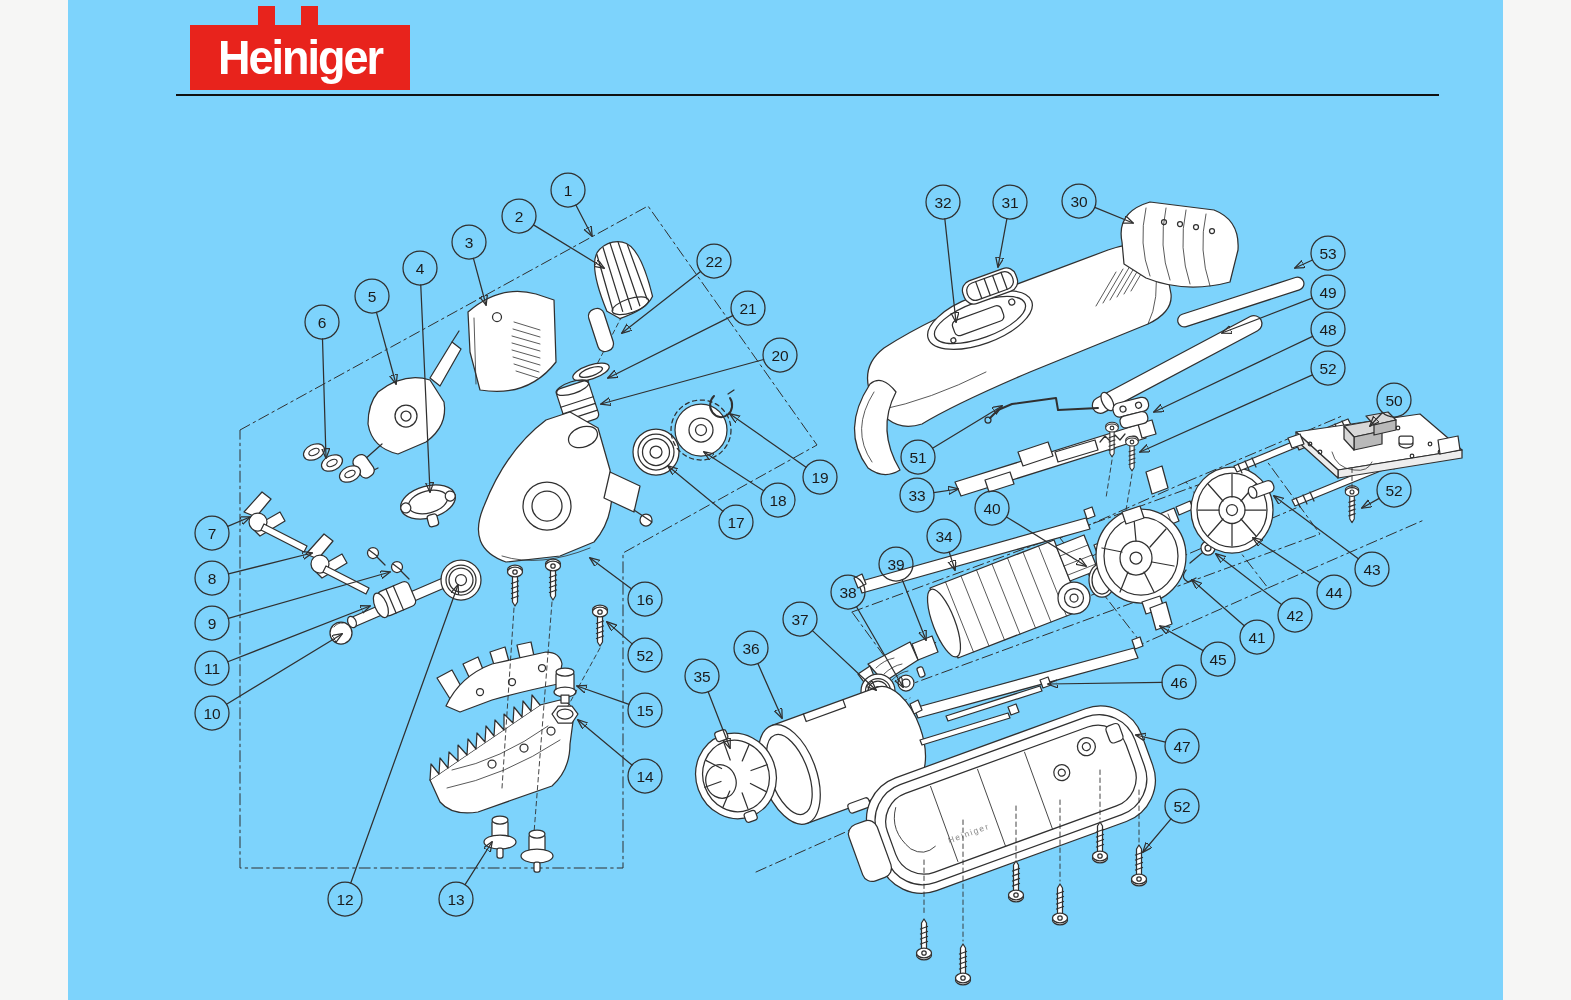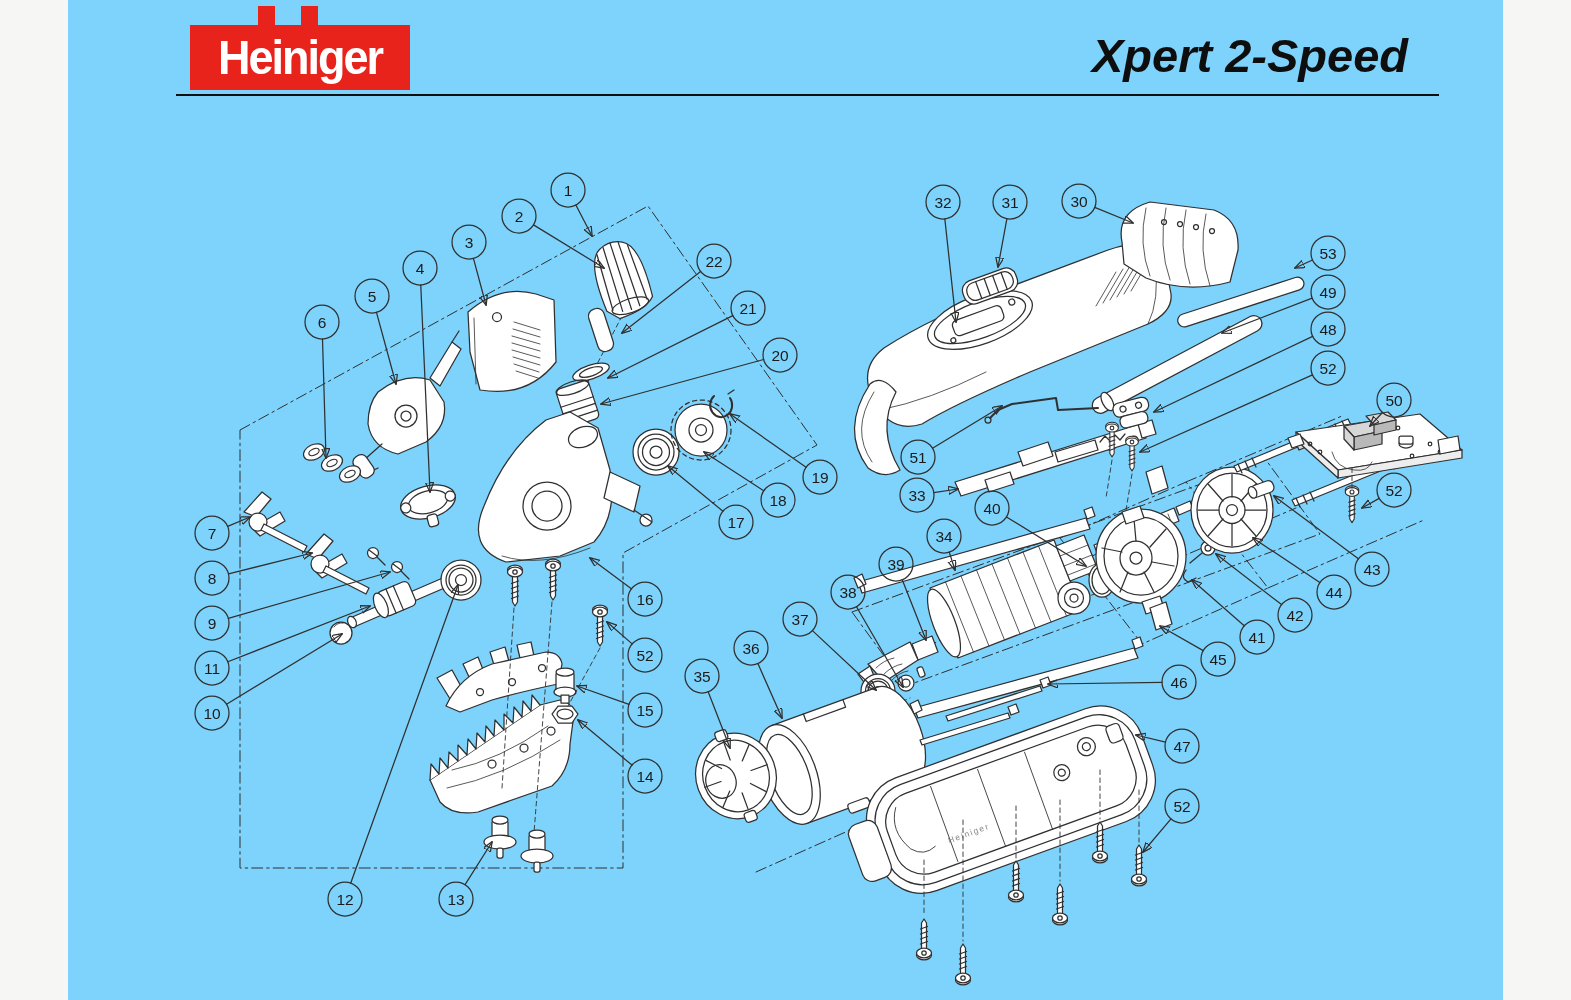--- a/index.html
+++ b/index.html
@@ -38,21 +38,20 @@
 
 <div class="stage">
   <div class="margin-strip m-left"></div>
   <div class="margin-strip m-right"></div>
 
   <div class="logo-tab tab1"></div>
   <div class="logo-tab tab2"></div>
   <div class="logo">
     <span>Heiniger</span>
   </div>
-  <div class="page-title">Xpert 2-Speed</div>
   <div class="rule"></div>
 
   <svg id="diagram" width="1571" height="1000" viewBox="0 0 1571 1000">
     <defs>
       <marker id="arw" markerWidth="11" markerHeight="9" refX="9.5" refY="4" orient="auto" markerUnits="userSpaceOnUse">
         <path d="M0,0 L10,4 L0,8 Z" fill="#2a2a2a" stroke="none"></path>
       </marker>
       <g id="screwU">
         <path class="w" d="M-2.5,-30 L0,-34 L2.5,-30 L2.5,0 L-2.5,0 Z"></path>
         <line x1="-3.5" y1="-24" x2="3.5" y2="-26.5"></line>

